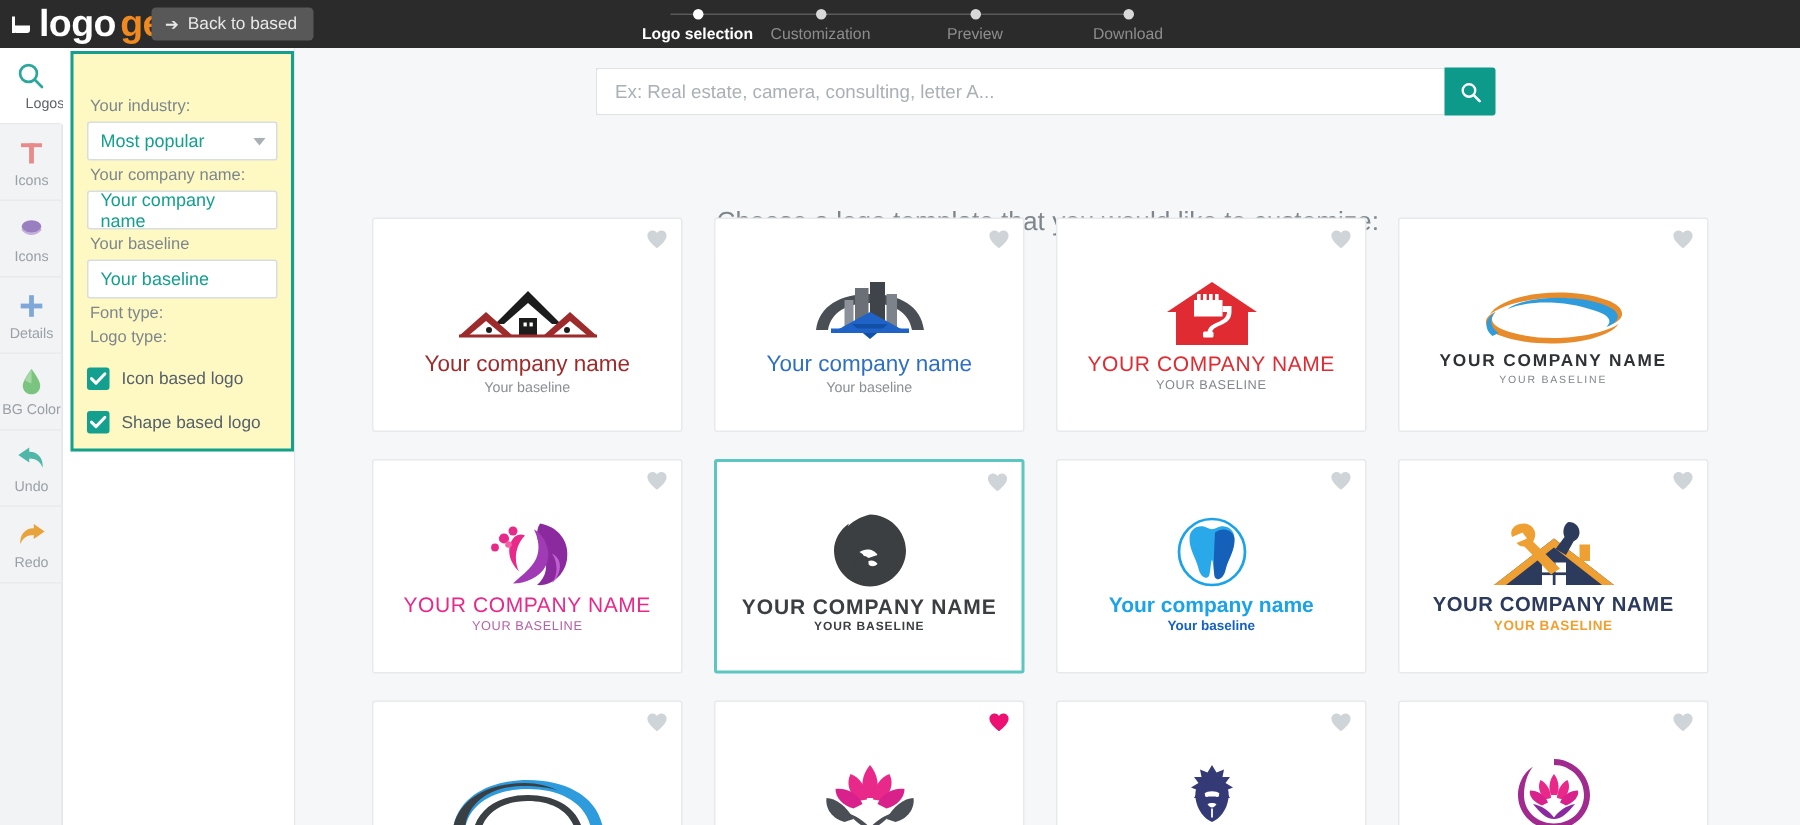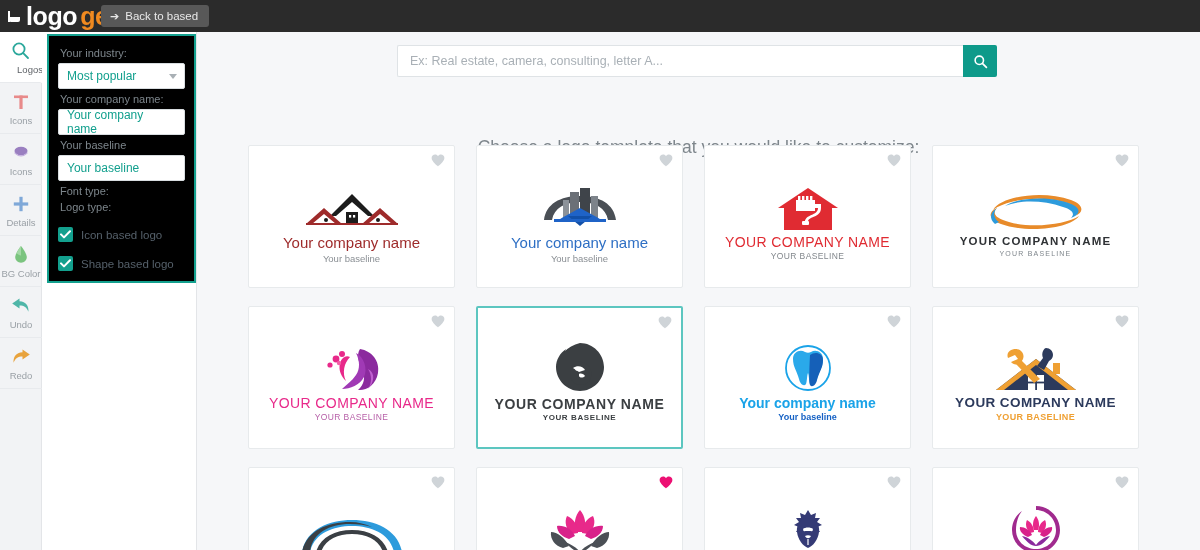--- a/index.html
+++ b/index.html
@@ -77,21 +77,21 @@
   .rail-label { font-size: 9.5px; color: #9aa0a6; }
   .rail-item.active .rail-label { color: #5f6368; padding-left: 20px; }
 
   
   .panel-col {
     position: absolute; left: 42px; top: 32px; width: 155px; height: 518px;
     background: #ffffff; border-right: 1px solid #e3e5e8;
   }
   .form-box {
     position: absolute; left: 5px; top: 2px; width: 149px;
-    border: 2px solid #13a08e; background: #000000; padding: 7px 9px 10px 9px;
+    border: 2px solid #13a08e; background: #fef9c3; padding: 25px 9px 10px 9px;
   }
   .f-label { font-size: 11px; color: #7d868c; margin: 4px 0 4px 2px; }
   .f-control {
     height: 26px; border: 1px solid #d8dde0; border-radius: 2px;
     background: #fff; display: flex; align-items: center;
     padding: 0 8px; font-size: 12px; color: #13a08e; position: relative;
     cursor: pointer;
   }
   .f-control .caret {
     position: absolute; right: 7px; top: 50%; margin-top: -2px;
@@ -158,20 +158,39 @@
       <span class="brand-mark"></span>
       <span class="w1">logo</span>
         <span class="w2">genie</span>
     </div>
 
     <button class="back-btn">
       <span class="arrow">➔</span>
       <span>Back to based</span>
     </button>
 
+    <div class="steps">
+      <div class="steps-line"></div>
+      <div class="step active" style="left:0px">
+        <div class="dot"></div>
+        <div class="lbl">Logo selection</div>
+      </div>
+      <div class="step" style="left:82px">
+        <div class="dot"></div>
+        <div class="lbl">Customization</div>
+      </div>
+      <div class="step" style="left:185px">
+        <div class="dot"></div>
+        <div class="lbl">Preview</div>
+      </div>
+      <div class="step" style="left:287px">
+        <div class="dot"></div>
+        <div class="lbl">Download</div>
+      </div>
+    </div>
   </div>
 
   <div class="rail">
     <div class="rail-item active">
       <span class="rail-glyph">
         <svg width="19" height="19" viewBox="0 0 19 19">
             <circle cx="8" cy="8" r="5.6" fill="none" stroke="#2aa79b" stroke-width="1.8"></circle>
             <line x1="12.2" y1="12.2" x2="17" y2="17" stroke="#2aa79b" stroke-width="1.8" stroke-linecap="round"></line>
           </svg>
       </span>

